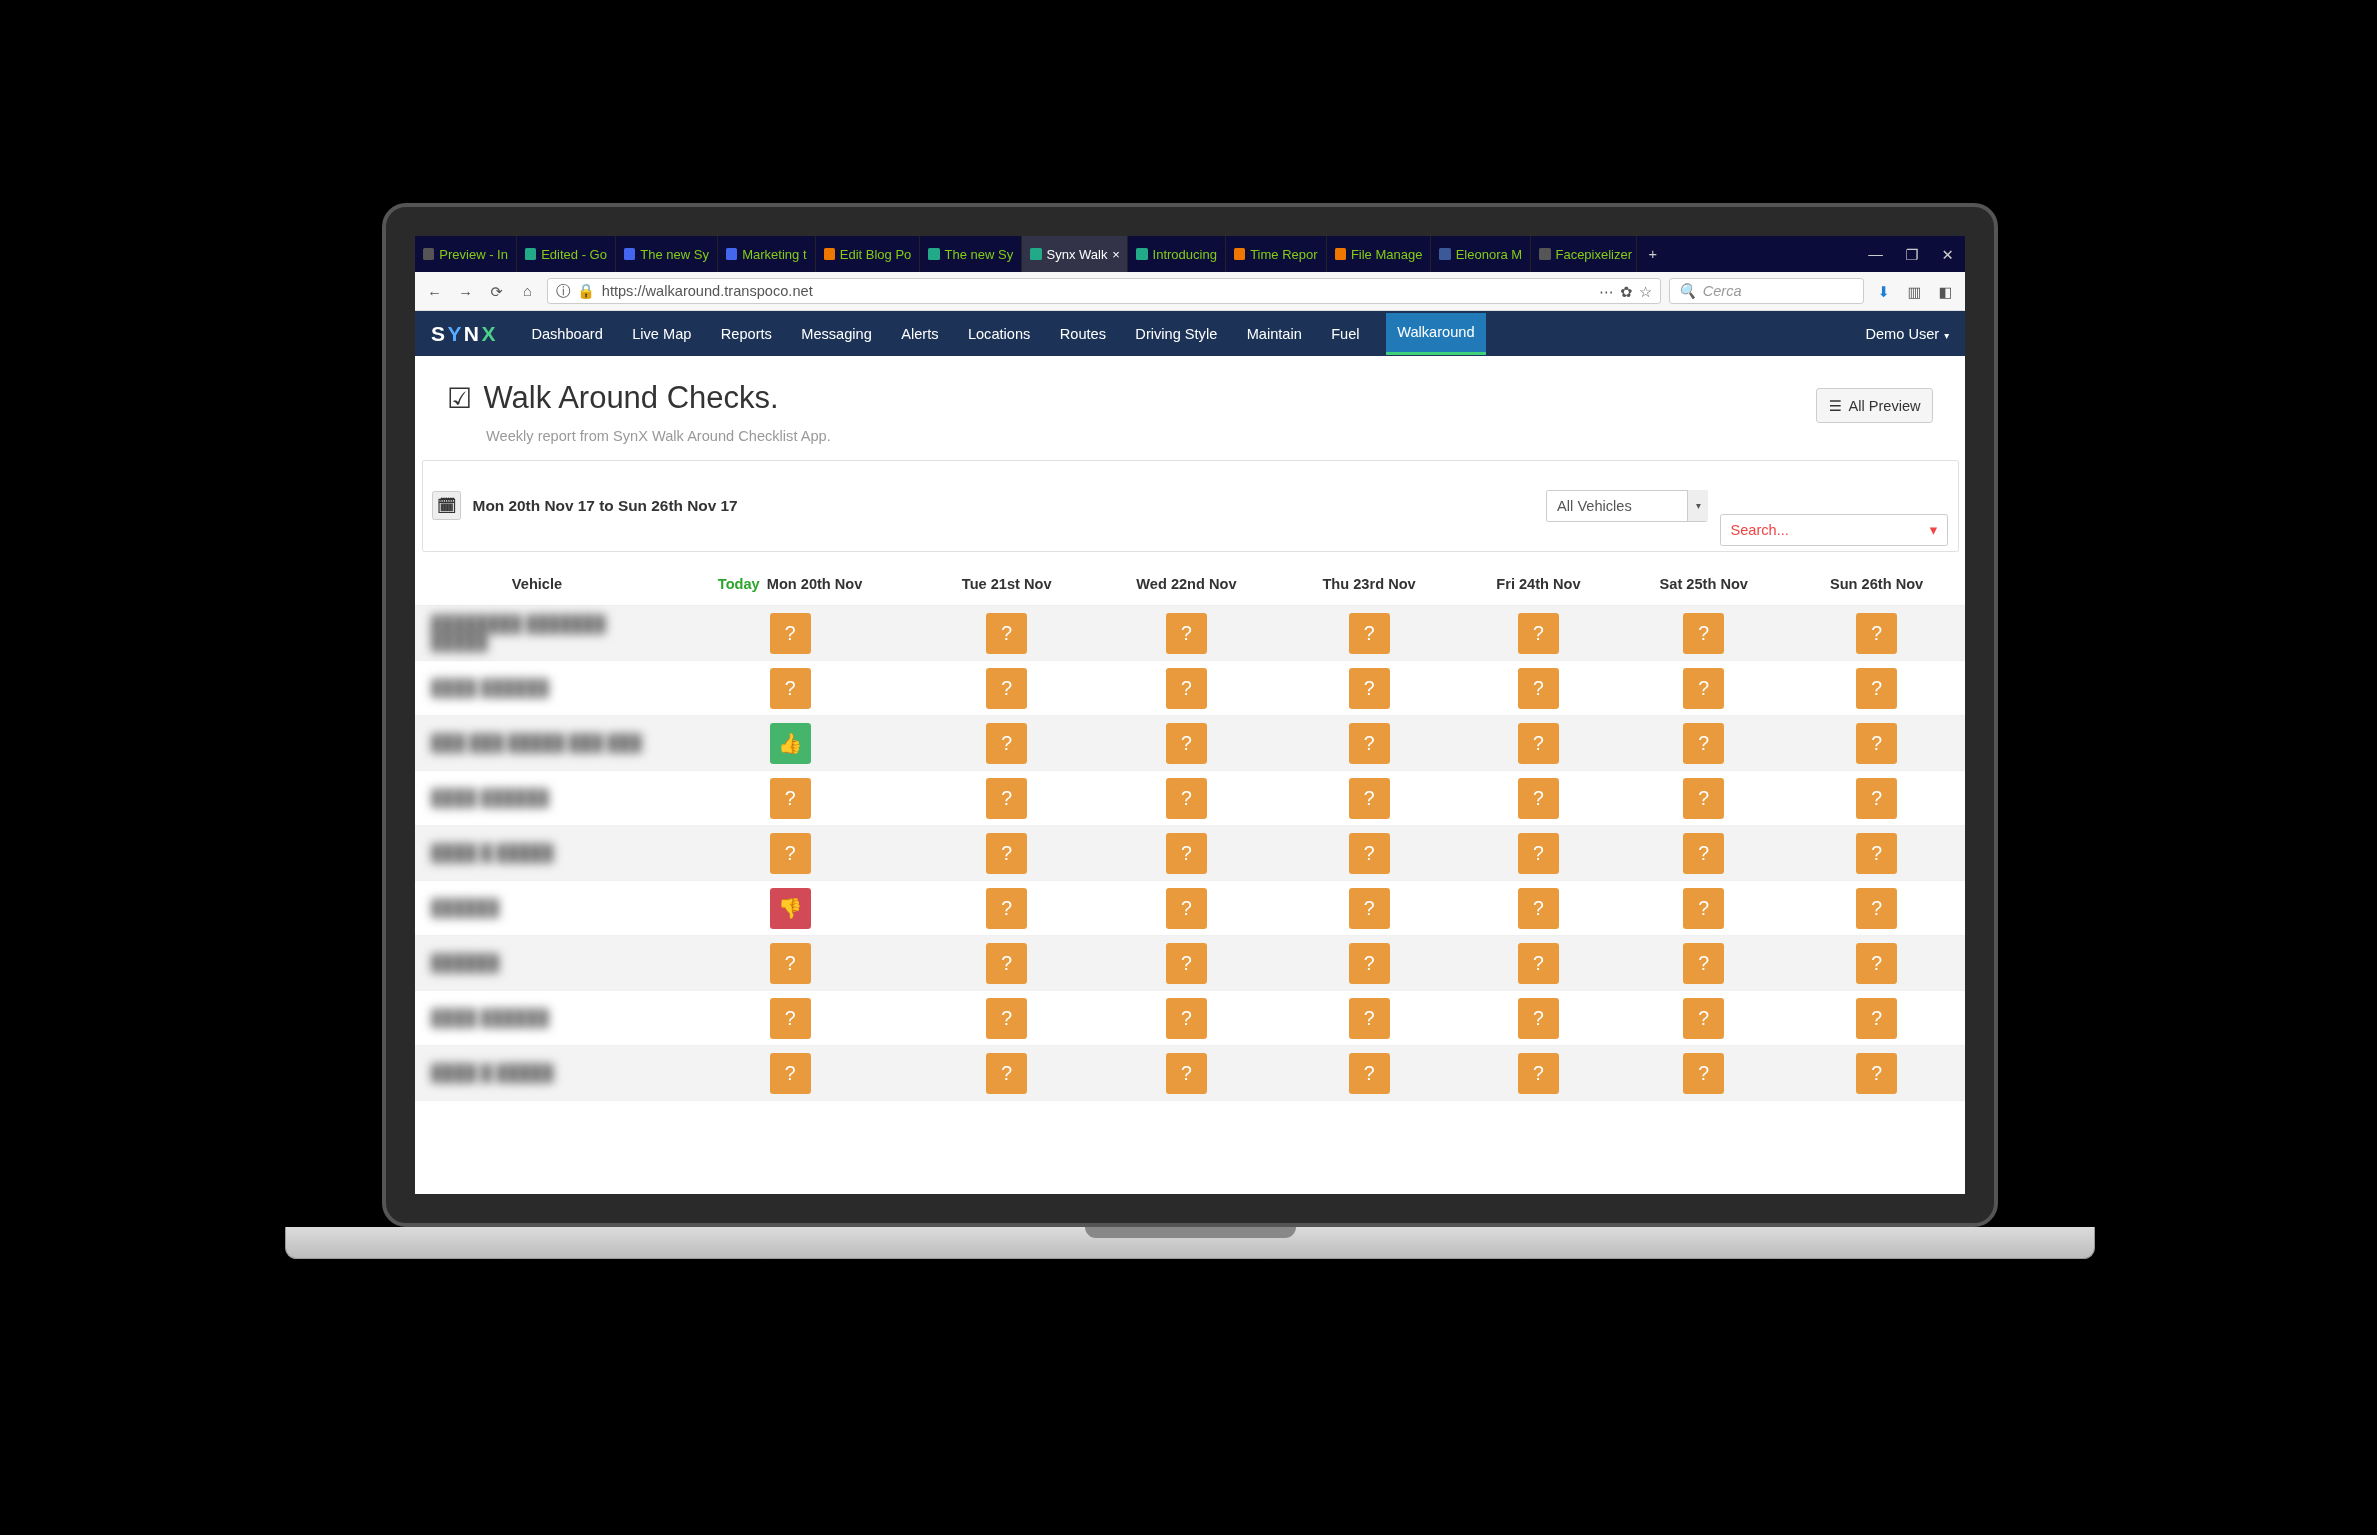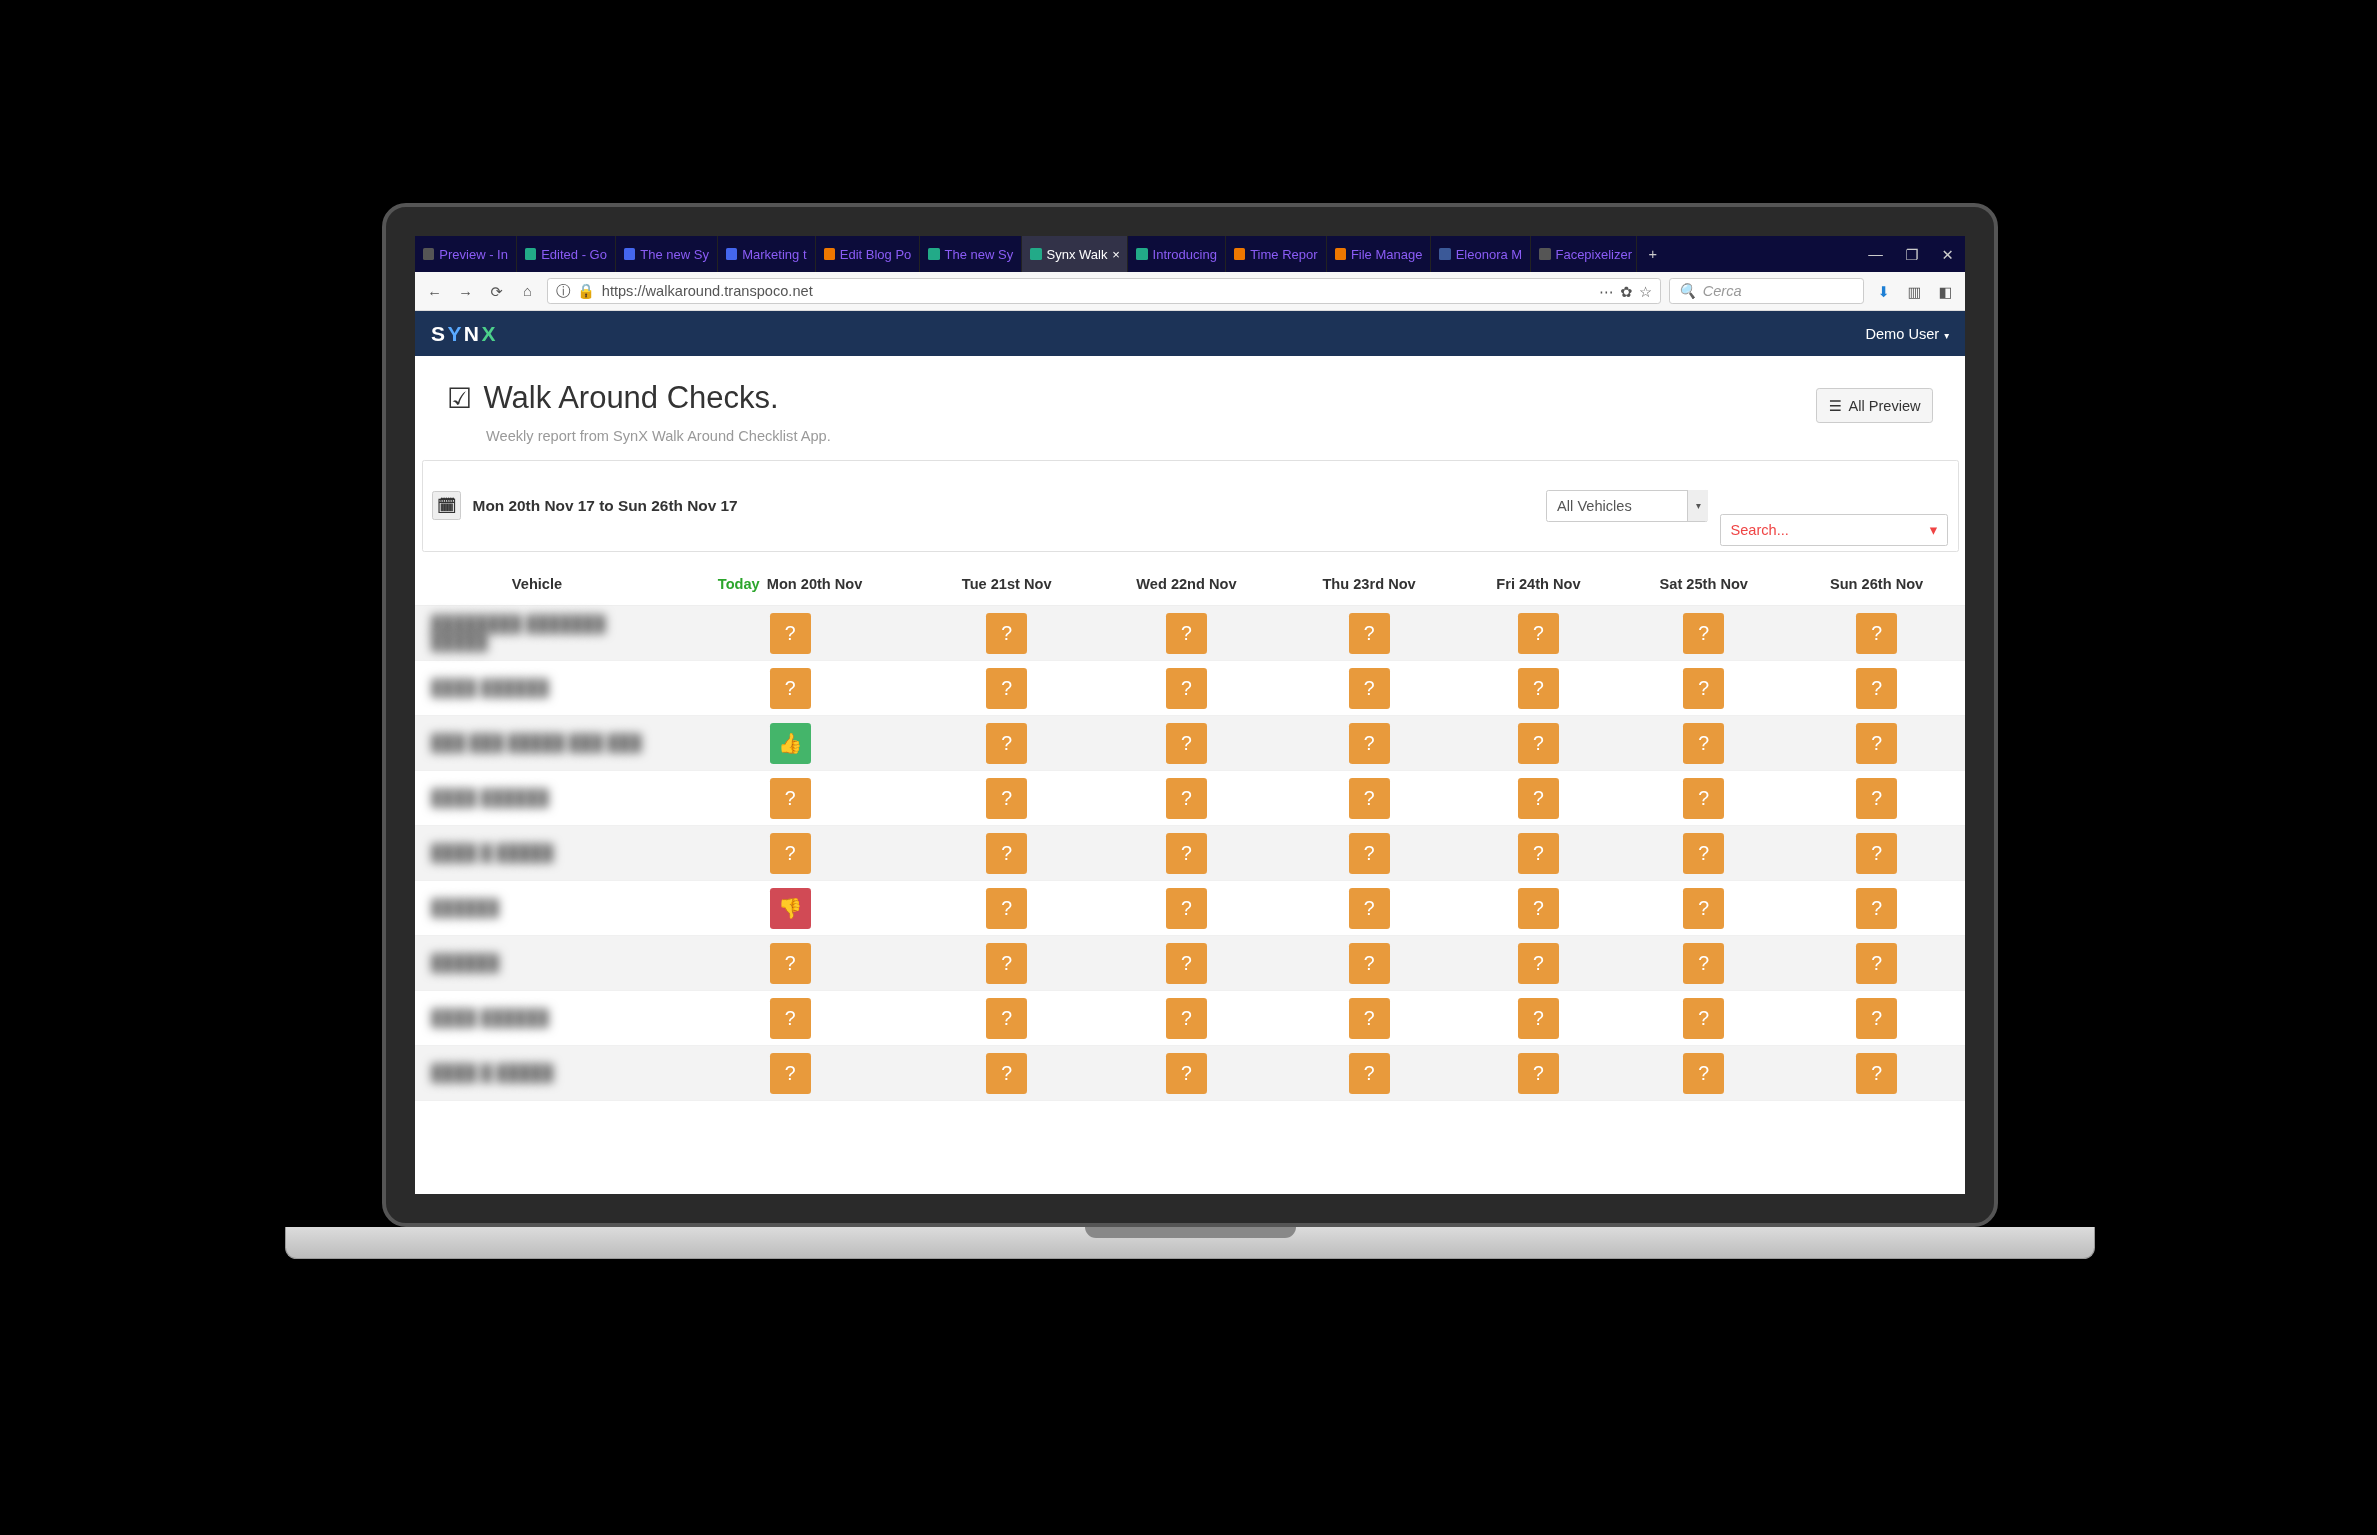--- a/index.html
+++ b/index.html
@@ -7,21 +7,21 @@
 
   
   .laptop { position: absolute; left: 382px; top: 203px; width: 1616px; }
   .screen-bezel { background: #2a2a2a; border: 4.9px solid #555; border-radius: 24px; padding: 29px; }
   .screen { background: #fff; width: 100%; height: 958px; overflow: hidden; display: flex; flex-direction: column; }
   .base { height: 32px; background: linear-gradient(#dcdcdc,#bcbcbc); border-radius: 0 0 11.4px 11.4px; margin: 0 -97px; border:0.8px solid #999; border-top:none;}
   .notch { width:211px; height:11.4px; background:#888; margin:0 auto; border-radius:0 0 11.4px 11.4px;}
 
   
   .tabbar { background: #0c0c3a; display:flex; align-items:center; height:36px; font-size:13px;}
-  .ff-tab { color:#8b5cf6; padding:0 8px; height:100%; display:flex; align-items:center; border-right:0.8px solid #222; white-space:nowrap; overflow:hidden; flex:0 1 auto; max-width:106px;}
+  .ff-tab { color:#84cc16; padding:0 8px; height:100%; display:flex; align-items:center; border-right:0.8px solid #222; white-space:nowrap; overflow:hidden; flex:0 1 auto; max-width:106px;}
   .ff-tab.active { background:#323248; color:#fff;}
   .ff-tab .favicon { width:11.4px; height:11.4px; margin-right:4.9px; border-radius:1.6px; flex-shrink:0;}
   .tab-spacer { flex:1;}
   .win-ctrl { color:#ccc; padding:0 11.4px; font-size:14.6px;}
   .addrbar { background:#f7f7f7; height:39px; display:flex; align-items:center; padding:0 8px; gap:8px; font-size:14.6px; color:#555; border-bottom:0.8px solid #ddd;}
   .addrbar .url-box { flex:1; display:flex; align-items:center; background:#fff; border:0.8px solid #ccc; border-radius:3.2px; height:26px; padding:0 8px; gap:6.5px;}
   .addrbar .search-box { width:195px; display:flex; align-items:center; background:#fff; border:0.8px solid #ccc; border-radius:3.2px; height:26px; padding:0 8px; gap:6.5px; color:#999; font-style:italic;}
   .lock { color:#3a9a3a; }
   .icon-btn { width:23px; text-align:center; color:#555;}
 
@@ -158,20 +158,33 @@
         <span class="icon-btn">◧</span>
       </div>
 
       <div class="appnav">
         <div class="logo">
           <span>S</span>
             <span class="y">Y</span>
             <span>N</span>
             <span class="x">X</span>
         </div>
+        <div class="navlinks" id="navlinks">
+            <a>Dashboard</a>
+            <a>Live Map</a>
+            <a>Reports</a>
+            <a>Messaging</a>
+            <a>Alerts</a>
+            <a>Locations</a>
+            <a>Routes</a>
+            <a>Driving Style</a>
+            <a>Maintain</a>
+            <a>Fuel</a>
+            <a class="active">Walkaround</a>
+          </div>
         <div class="nav-spacer"></div>
         <div class="userbtn chev"><span>Demo User</span></div>
       </div>
 
       <div class="content">
         <div class="pageheader">
           <div>
             <h1>
               <span class="check">☑</span>
               <span>Walk Around Checks.</span>

